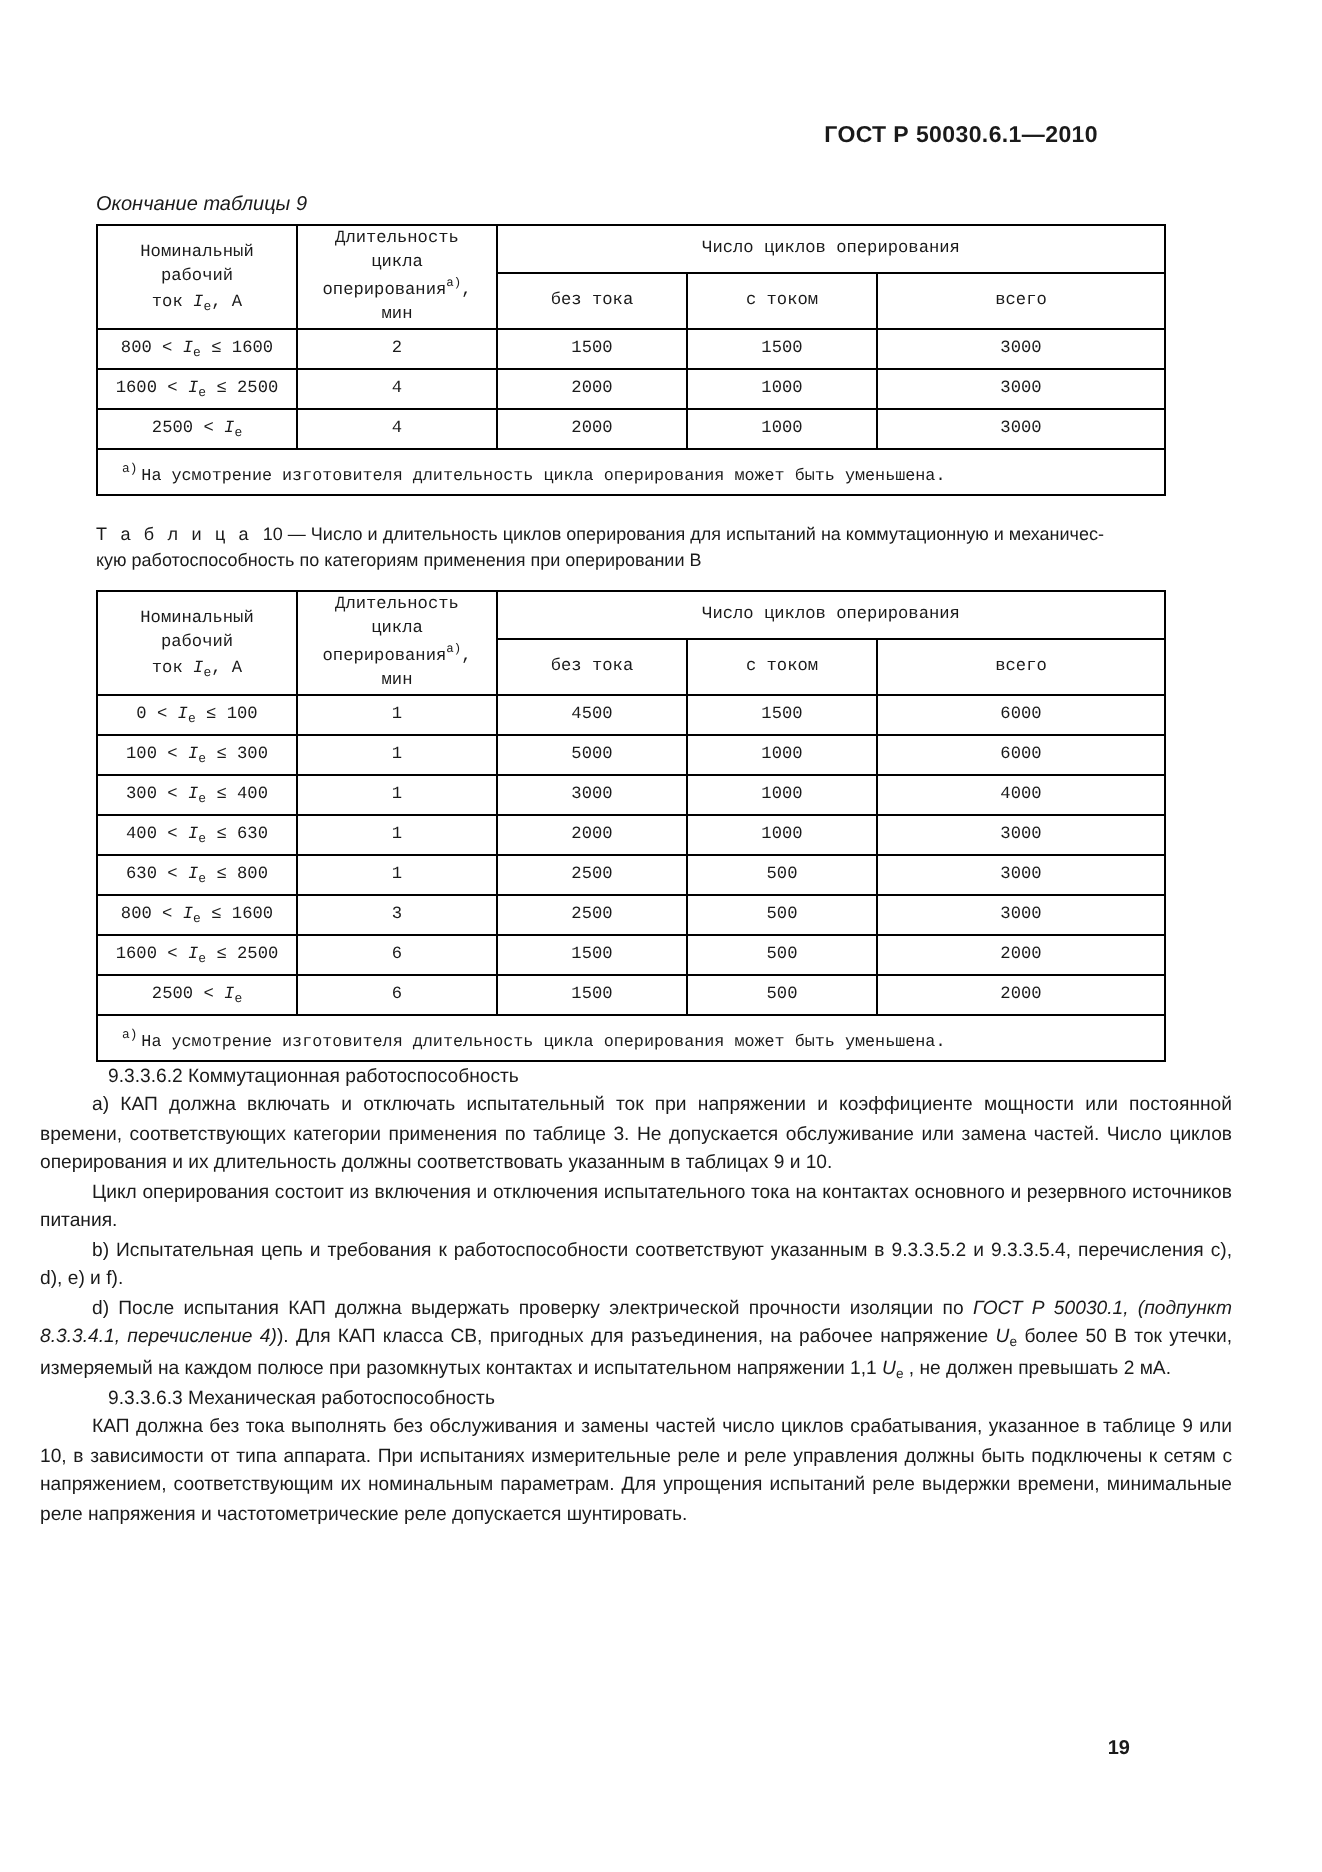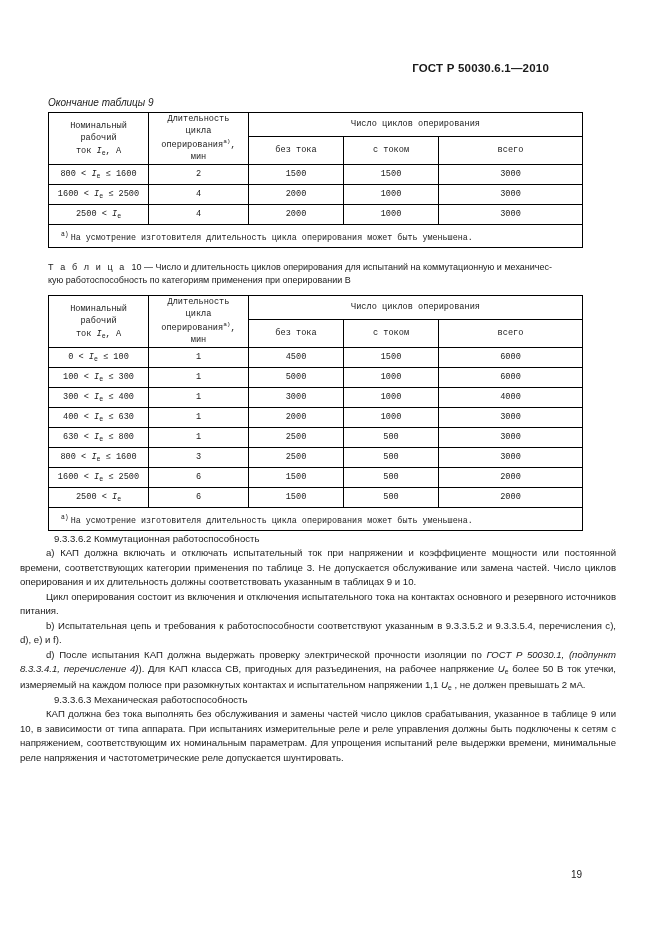--- a/index.html
+++ b/index.html
@@ -137,24 +137,24 @@
   .it { font-style: italic; }
   .usub {
     font-size: 6.8px;
     position: relative;
     top: 2px;
   }
 
   
   .page-num {
     position: absolute;
-    right: 47px;
+    right: 64px;
     bottom: 56px;
     font-size: 10px;
-    font-weight: normal;
+    font-weight: bold;
   }
 </style>
 </head>
 <body>
 
 <div class="page">
 
   <div class="doc-header">ГОСТ Р 50030.6.1—2010</div>
 
   <div class="tbl-caption-cont" style="top:96px;">Окончание таблицы 9</div>

